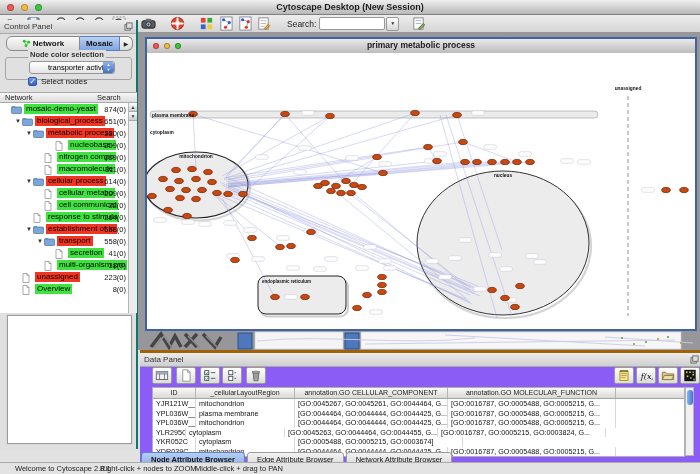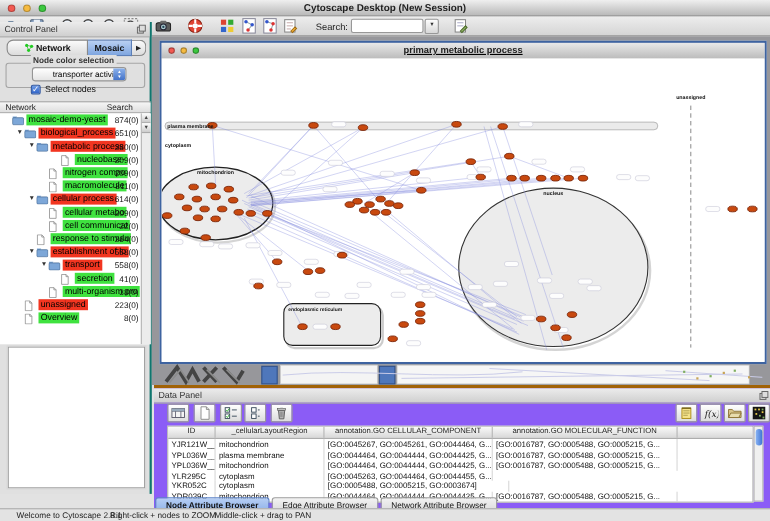--- a/index.html
+++ b/index.html
@@ -57,21 +57,21 @@
   .tlabel{font-size:8px;color:#000;padding:0 2px;line-height:10px;overflow:hidden;max-width:72px;}
   .tlabel.green{background:#3fe23f;} .tlabel.red{background:#f23520;}
   .tcount{position:absolute;right:11px;font-size:7.5px;color:#111;}
   .tree-sb{position:absolute;right:0;top:0;bottom:0;width:9px;background:#ececec;border-left:1px solid #b5b5b5;box-sizing:border-box;}
   .tree-sb .a{width:8px;height:8px;font-size:5px;line-height:8px;text-align:center;color:#444;background:linear-gradient(#fff,#ccc);border-bottom:1px solid #aaa;}
   .overview{position:absolute;left:7px;top:295px;width:123px;height:127px;background:#fff;
     border:1px solid #9a9a9a;outline:1px solid #d8d8d8;}
   
   .main{position:absolute;left:138px;top:33px;width:562px;height:317px;background:#97979b;overflow:hidden;}
   .frame{position:absolute;left:7px;top:4px;width:552px;height:294px;border:2px solid #3e63a0;box-sizing:border-box;background:#fff;}
-  .ftitle{position:relative;height:14px;background:linear-gradient(#e9e9e9,#bcbcbc);border-bottom:1px solid #8f8f8f;text-decoration:underline;}
+  .ftitle{position:relative;height:14px;background:linear-gradient(#e9e9e9,#bcbcbc);border-bottom:1px solid #8f8f8f;}
   .ftl{position:absolute;top:4px;width:6px;height:6px;border-radius:50%;border:1px solid rgba(0,0,0,.3);box-sizing:border-box;}
   .ftl.red{left:6px;background:#f25a52;} .ftl.yellow{left:17px;background:#f6bb41;} .ftl.green{left:28px;background:#3cc83f;}
   .ftext{text-align:center;font-size:8.5px;font-weight:bold;color:#222;line-height:13px;}
   .canvas{position:absolute;left:0;top:14px;right:0;bottom:0;background:#fff;overflow:hidden;}
   .canvas svg{position:absolute;left:0;top:0;width:100%;height:100%;}
   .remnants{position:absolute;left:7px;top:298px;width:552px;height:19px;}
   
   .dpanel{position:absolute;left:140px;top:350px;width:562px;height:112px;background:#8b5cf6;
     border-top:3px solid #a16207;box-sizing:border-box;}
   .dp-toolbar{position:absolute;left:8px;top:14px;height:19px;right:4px;}
@@ -750,23 +750,24 @@
           <div class="dp-td" style="width:68px;border-right:none"></div>
         </div>
         <div class="dp-tr">
           <div class="dp-td" style="width:43px">YPL036W__1</div>
           <div class="dp-td" style="width:99px">mitochondrion</div>
           <div class="dp-td" style="width:153px">[GO:0044464, GO:0044444, GO:0044425, G...</div>
           <div class="dp-td" style="width:168px">[GO:0016787, GO:0005488, GO:0005215, G...</div>
           <div class="dp-td" style="width:68px;border-right:none"></div>
         </div>
         <div class="dp-tr">
-          <div class="dp-td" style="width:43px">YLR295C</div>
+          <div class="dp-td" style="width:33px">YLR295C</div>
           <div class="dp-td" style="width:99px">cytoplasm</div>
           <div class="dp-td" style="width:153px">[GO:0045263, GO:0044464, GO:0044455, G...</div>
+          <div class="dp-td" style="width:168px">[GO:0016787, GO:0005215, GO:0003824, G...</div>
           <div class="dp-td" style="width:68px;border-right:none"></div>
         </div>
         <div class="dp-tr">
           <div class="dp-td" style="width:43px">YKR052C</div>
           <div class="dp-td" style="width:99px">cytoplasm</div>
           <div class="dp-td" style="width:168px">[GO:0005488, GO:0005215, GO:0003674]</div>
           <div class="dp-td" style="width:68px;border-right:none"></div>
         </div>
         <div class="dp-tr">
           <div class="dp-td" style="width:43px">YDR039C__1</div>

